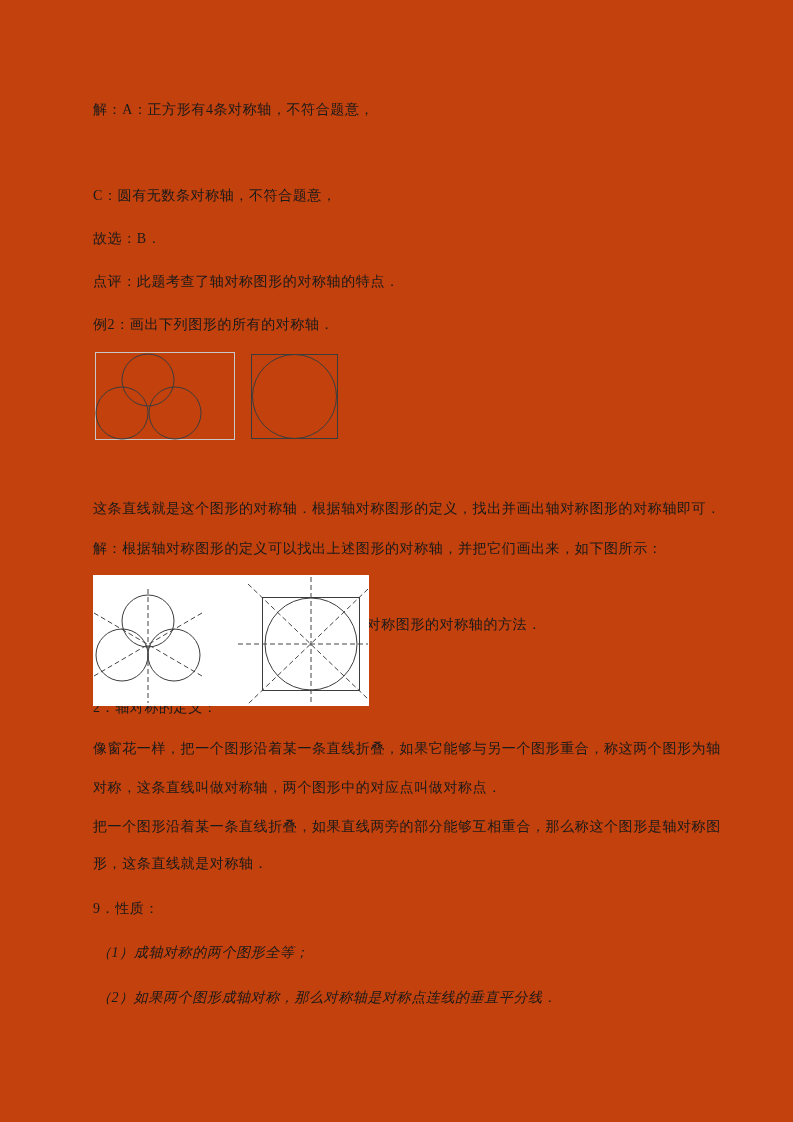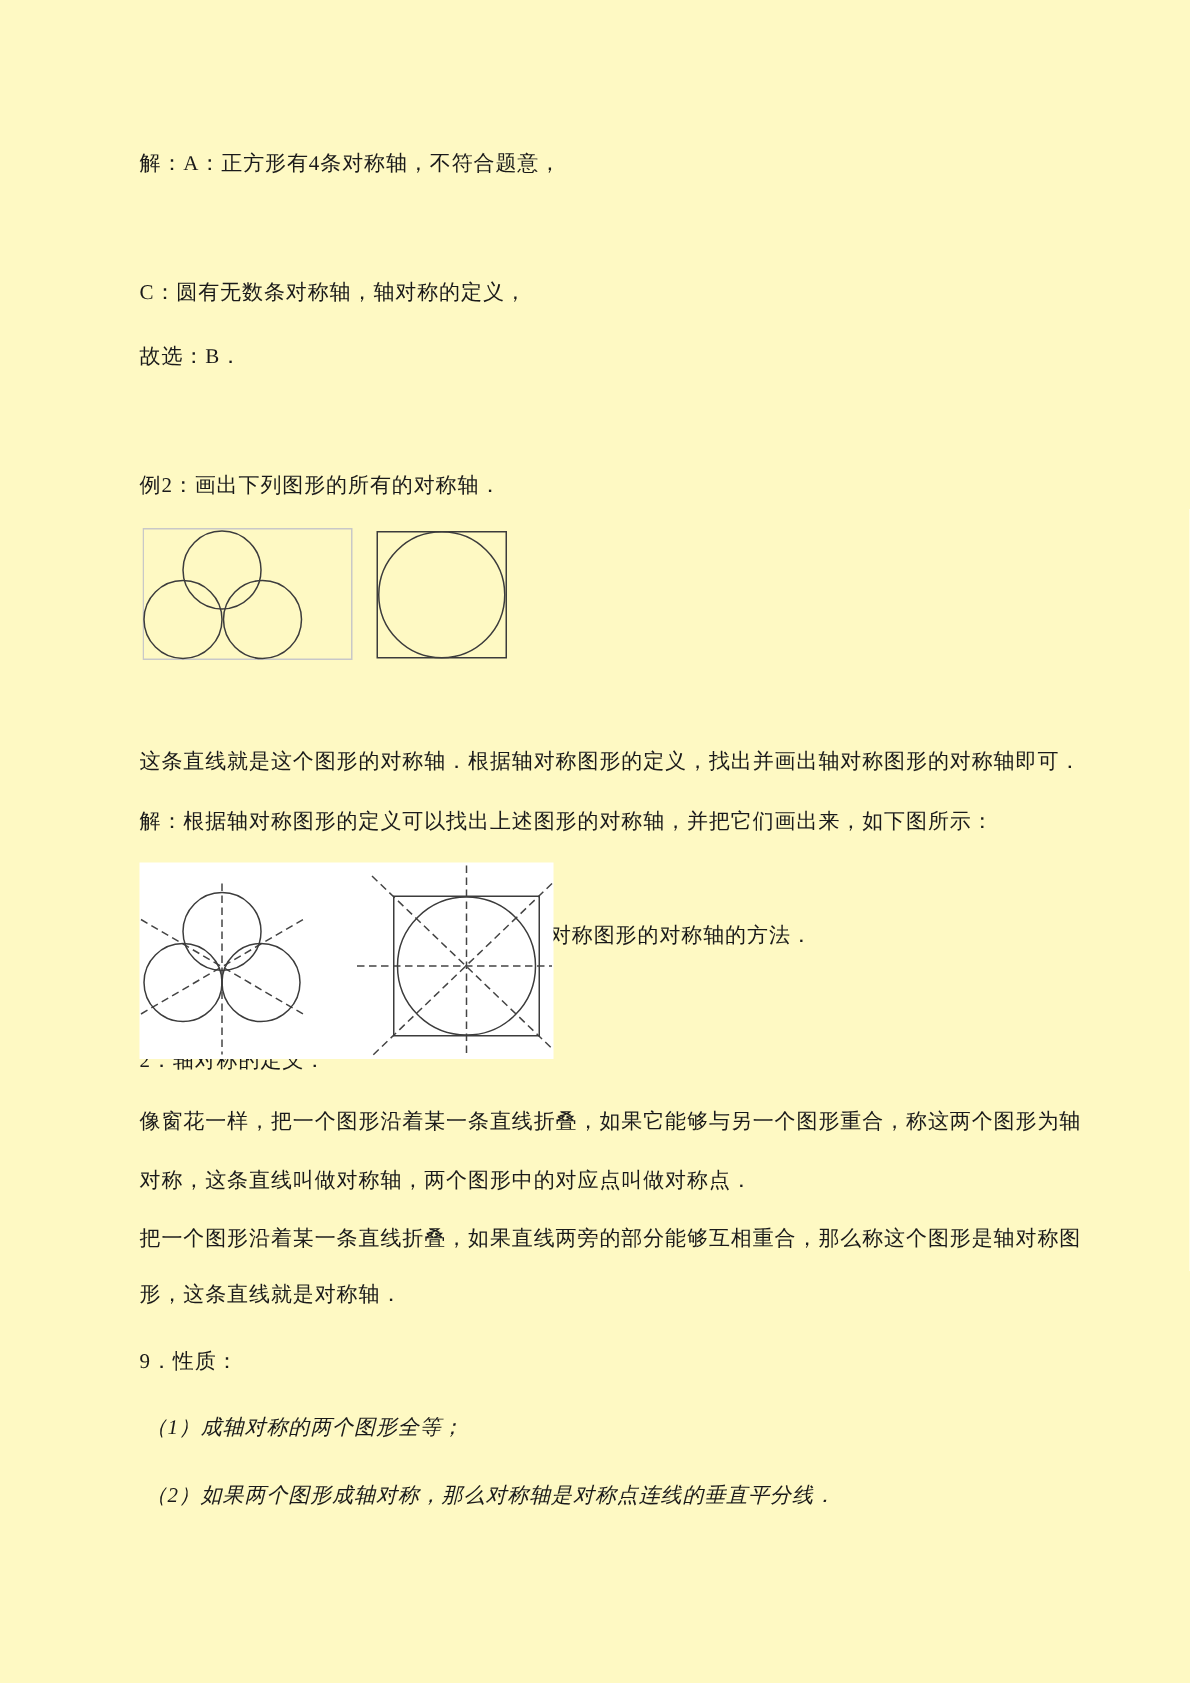--- a/index.html
+++ b/index.html
@@ -1,19 +1,19 @@
 <!DOCTYPE html>
 <html><head>
 <meta charset="utf-8">
 <style>
   html,body{margin:0;padding:0;background:#ffffff;}
   .page{
     position:relative;
     width:793px;height:1122px;
-    background:#fef9c3;
+    background:#c2410c;
     overflow:hidden;
     font-family:"Liberation Serif","DejaVu Serif",serif;
     color:#1a1a1a;
   }
   .line{
     position:absolute;
     left:93px;
     font-size:14px;
     line-height:17px;
     letter-spacing:0.6px;
@@ -24,22 +24,23 @@
   .fig-solved{background:#ffffff;z-index:2;}
   .under{z-index:1;}
   svg{display:block;}
 </style>
 </head>
 <body>
 
 <div class="page">
 
   <div class="line" style="top:101px">解：A：正方形有4条对称轴，不符合题意，</div>
-  <div class="line" style="top:187px">C：圆有无数条对称轴，轴对称的定义，</div>
+  <div class="line" style="top:187px">C：圆有无数条对称轴，不符合题意，</div>
   <div class="line" style="top:230px">故选：B．</div>
+  <div class="line" style="top:273px">点评：此题考查了轴对称图形的对称轴的特点．</div>
   <div class="line" style="top:316px">例2：画出下列图形的所有的对称轴．</div>
 
   <div class="figure" style="top:352px;left:95px">
     <svg width="250" height="90">
       <rect x="0.5" y="0.5" width="139" height="87" fill="none" stroke="#c8c8c8"></rect>
       <g fill="none" stroke="#3c3c3c" stroke-width="1">
         <circle cx="53" cy="28" r="26"></circle>
         <circle cx="27" cy="61" r="26"></circle>
         <circle cx="80" cy="61" r="26"></circle>
       </g>

